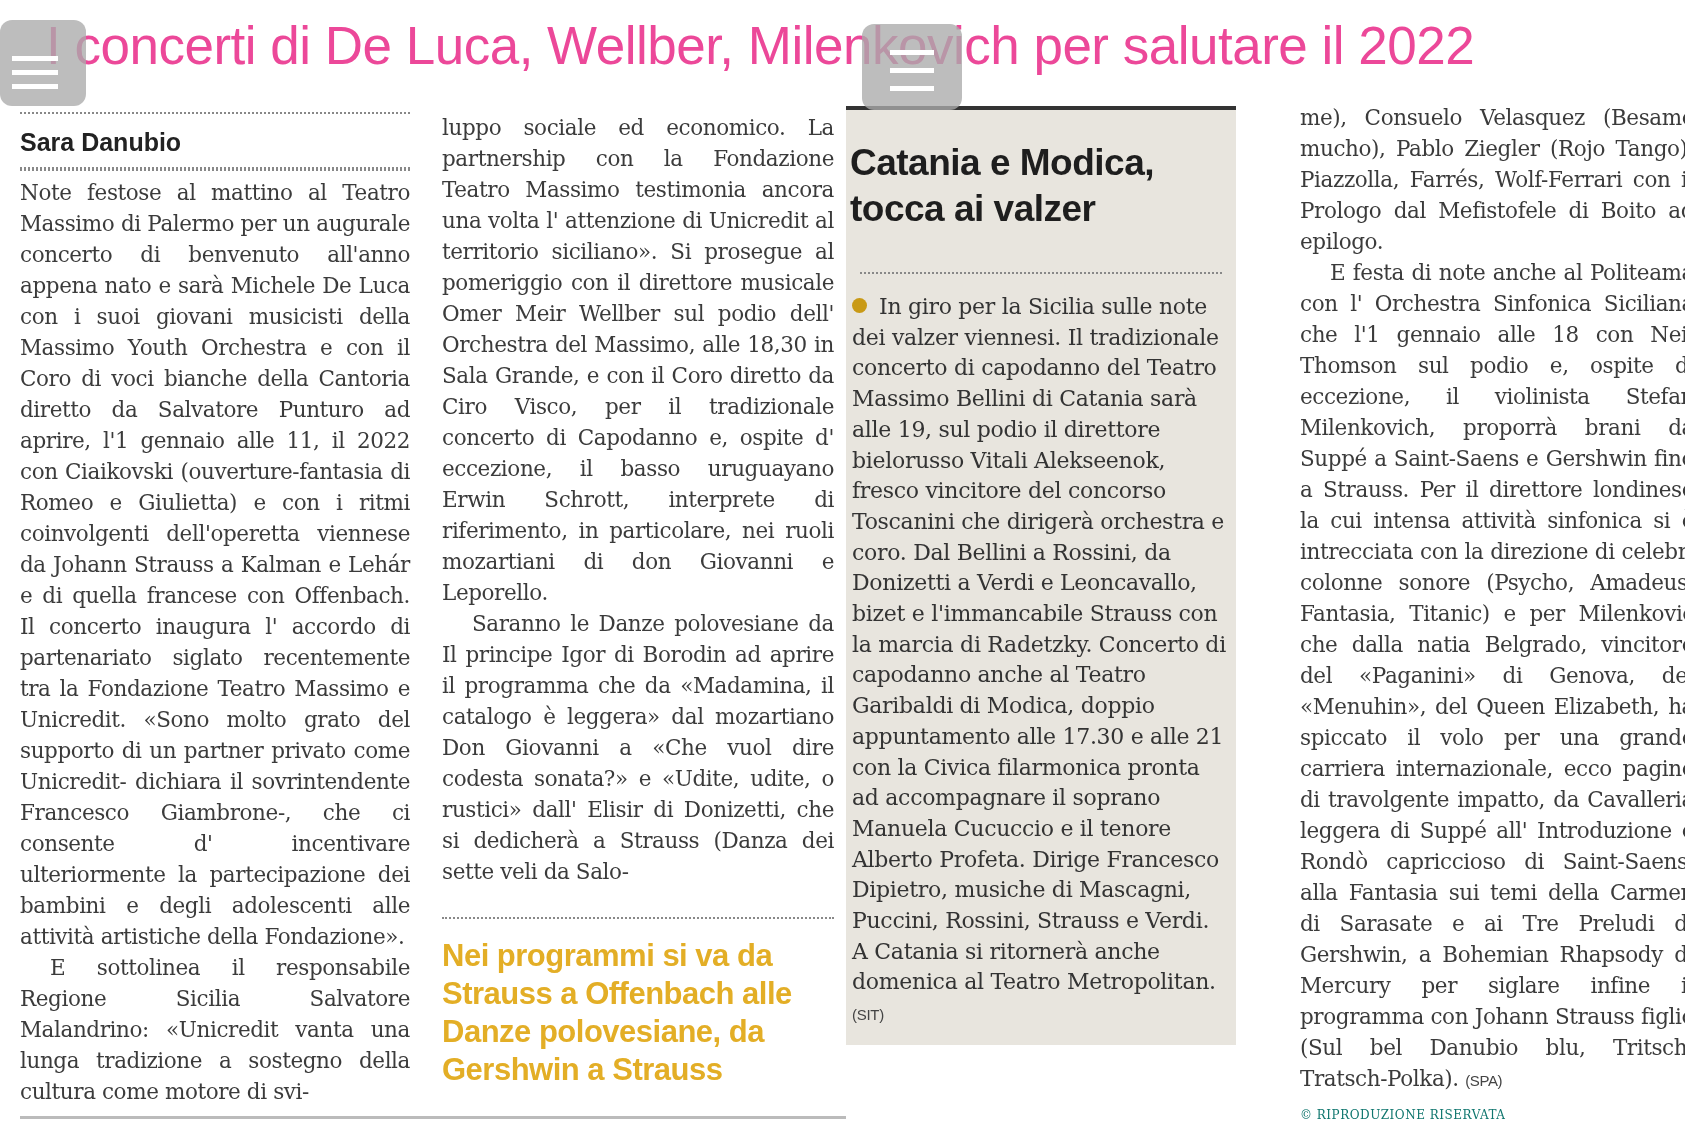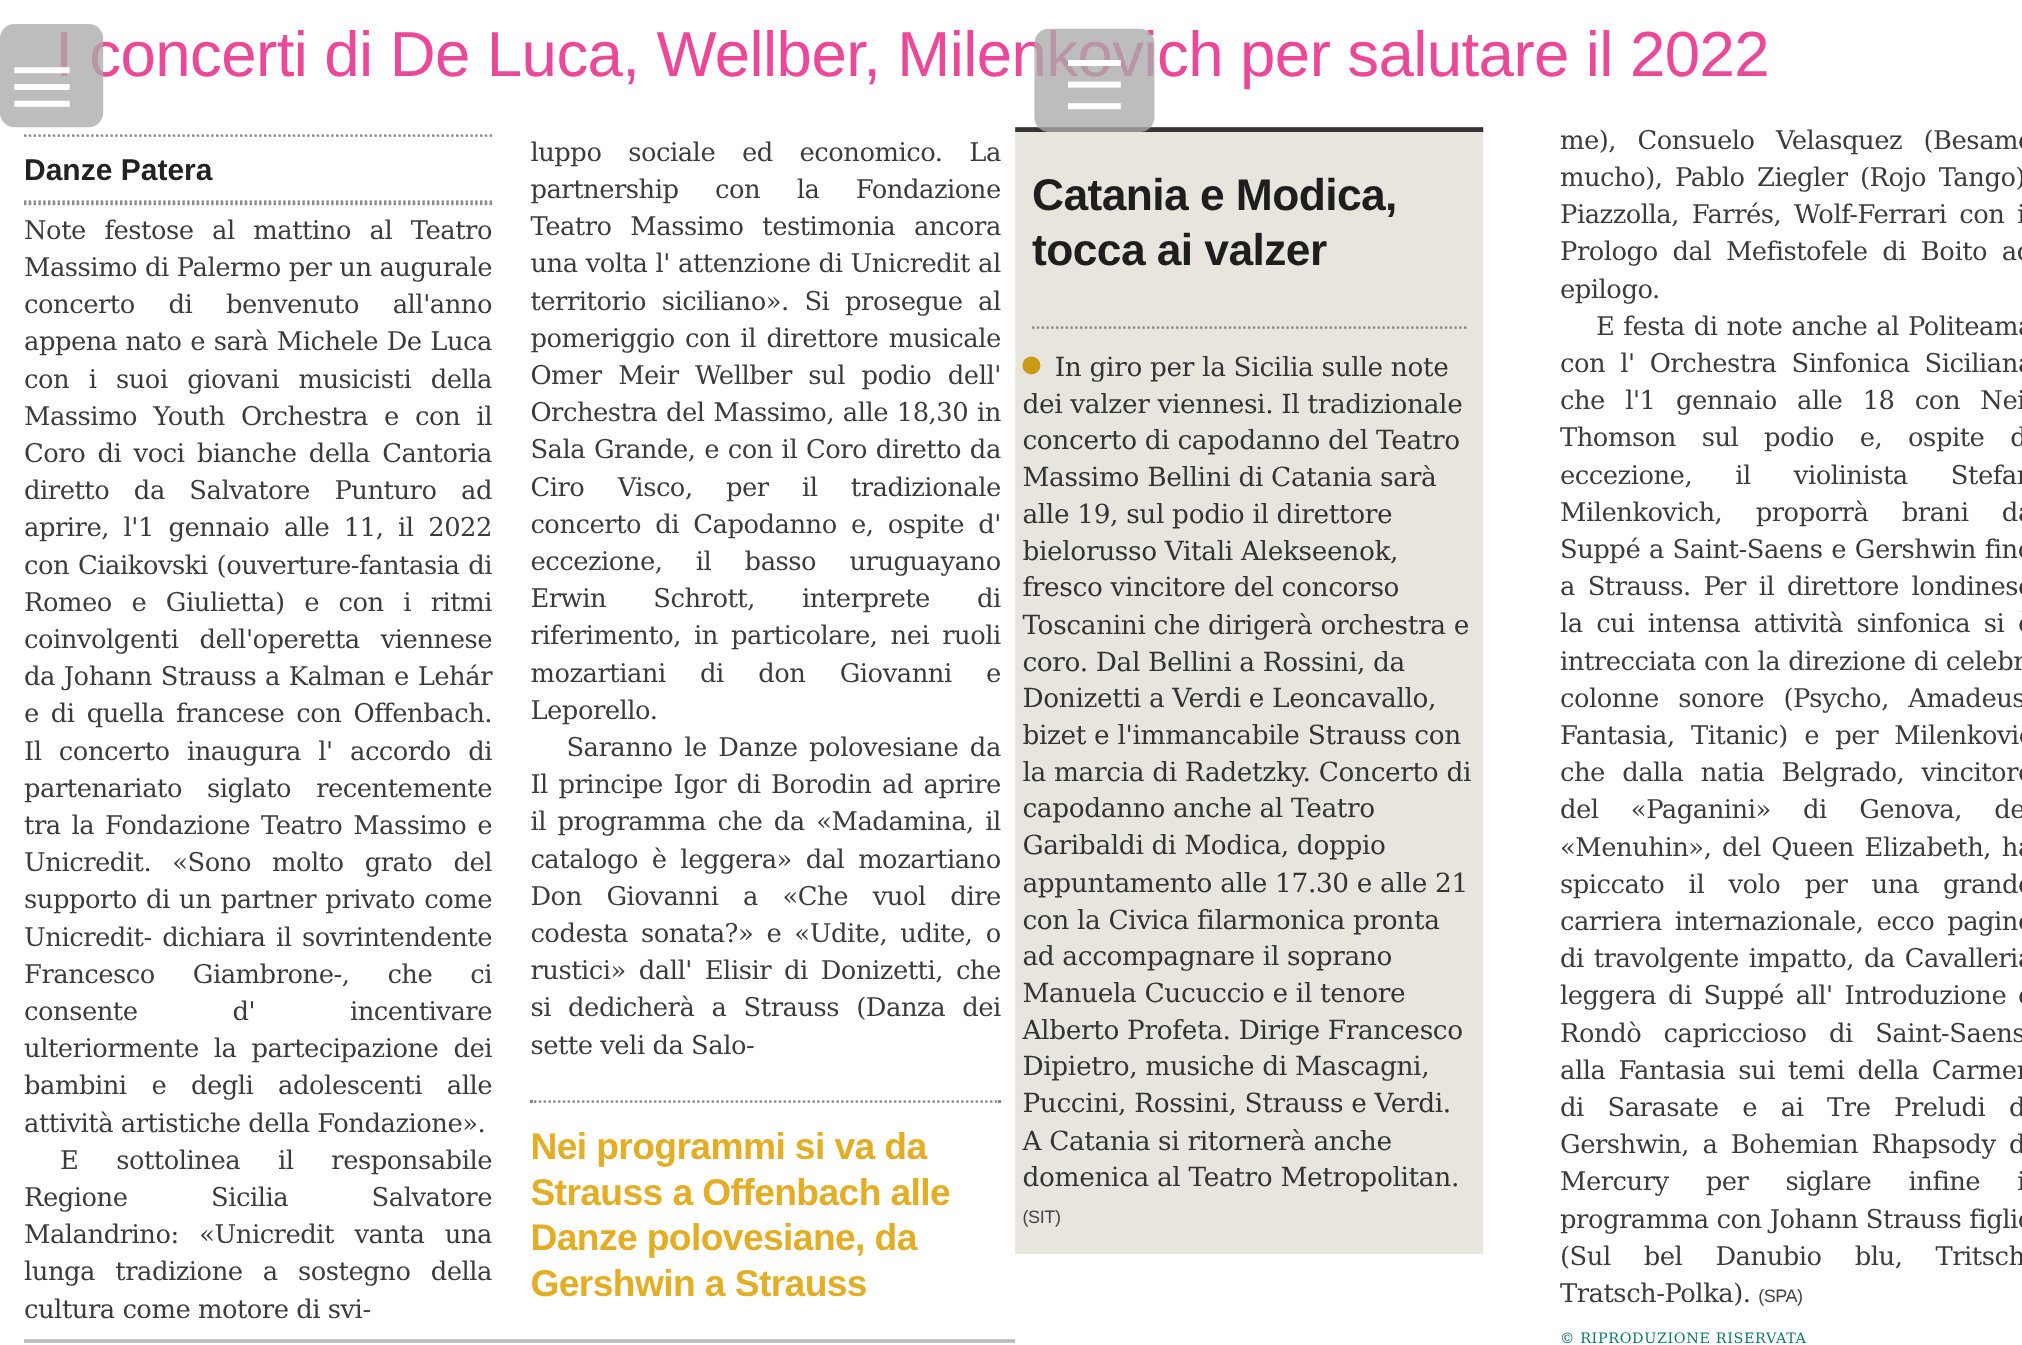--- a/index.html
+++ b/index.html
@@ -42,42 +42,42 @@
   }
   .body-text p { margin: 0; }
   .body-text p.indent { text-indent: 30px; }
   .pullquote {
     font-family: "Liberation Sans", "DejaVu Sans", sans-serif; font-weight: bold;
     font-size: 31px; line-height: 38px; color: #e3ae26; padding: 18px 0 16px; letter-spacing: -0.5px;
   }
   .pullquote .lead { color: #c9991c; }
   .box-title {
     font-family: "Liberation Sans", "DejaVu Sans", sans-serif; font-weight: bold;
-    font-size: 37px; line-height: 46px; color: #1e1e1e; padding: 30px 14px 40px; letter-spacing: -0.5px;
+    font-size: 37px; line-height: 46px; color: #1e1e1e; padding: 30px 4px 40px; letter-spacing: -0.5px;
   }
   .box-body { padding: 18px 6px 0; font-size: 22px; line-height: 30.7px; color: #333; letter-spacing: -0.3px; }
   .bullet { display: inline-block; width: 15px; height: 15px; border-radius: 50%; background: #c99a16; margin-right: 12px; vertical-align: 1px; }
   .credit { font-family: "Liberation Sans", "DejaVu Sans", sans-serif; font-size: 15px; color: #444; }
   .copyright { font-size: 12px; color: #0f766e; letter-spacing: 0.5px; margin-top: 12px; font-variant: small-caps; }
   .bottom-rule { position: absolute; left: 20px; top: 1116px; width: 826px; height: 3px; background: #bbb; }
 </style>
 </head>
 <body>
 
 <div class="title">I concerti di De Luca, Wellber, Milenkovich per salutare il 2022</div>
 
 <div class="menu-btn menu-btn-1">
   <span class="bar" style="top:36px"></span>
   <span class="bar" style="top:50px"></span>
   <span class="bar" style="top:64px"></span>
 </div>
 
 <div class="col col1">
   <div class="dots"></div>
-  <div class="byline">Danze Patera</div>
+  <div class="byline">Sara Danubio</div>
   <div class="dots"></div>
   <div class="dots"></div>
   <div class="body-text" style="padding-top:6px">
     <p>Note festose al mattino al Teatro Massimo di Palermo per un augurale concerto di benvenuto all'anno appena nato e sarà Michele De Luca con i suoi giovani musicisti della Massimo Youth Orchestra e con il Coro di voci bianche della Cantoria diretto da Salvatore Punturo ad aprire, l'1 gennaio alle 11, il 2022 con Ciaikovski (ouverture-fantasia di Romeo e Giulietta) e con i ritmi coinvolgenti dell'operetta viennese da Johann Strauss a Kalman e Lehár e di quella francese con Offenbach. Il concerto inaugura l' accordo di partenariato siglato recentemente tra la Fondazione Teatro Massimo e Unicredit. «Sono molto grato del supporto di un partner privato come Unicredit- dichiara il sovrintendente Francesco Giambrone-, che ci consente d' incentivare ulteriormente la partecipazione dei bambini e degli adolescenti alle attività artistiche della Fondazione».</p>
     <p class="indent">E sottolinea il responsabile Regione Sicilia Salvatore Malandrino: «Unicredit vanta una lunga tradizione a sostegno della cultura come motore di svi-</p>
   </div>
 </div>
 
 <div class="col col2">
   <div class="body-text">

